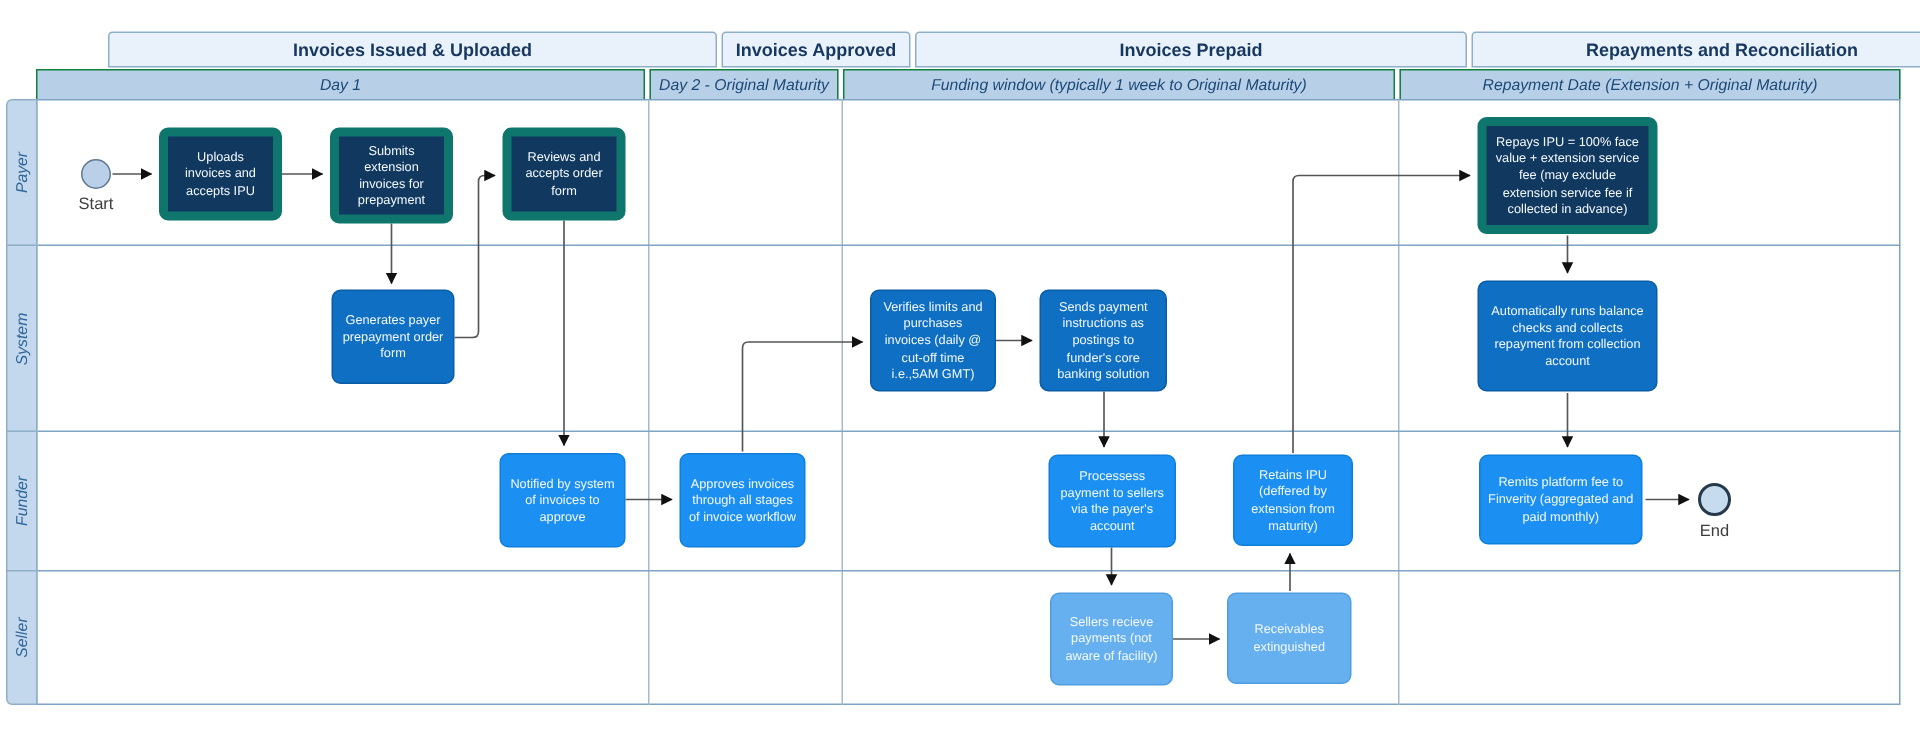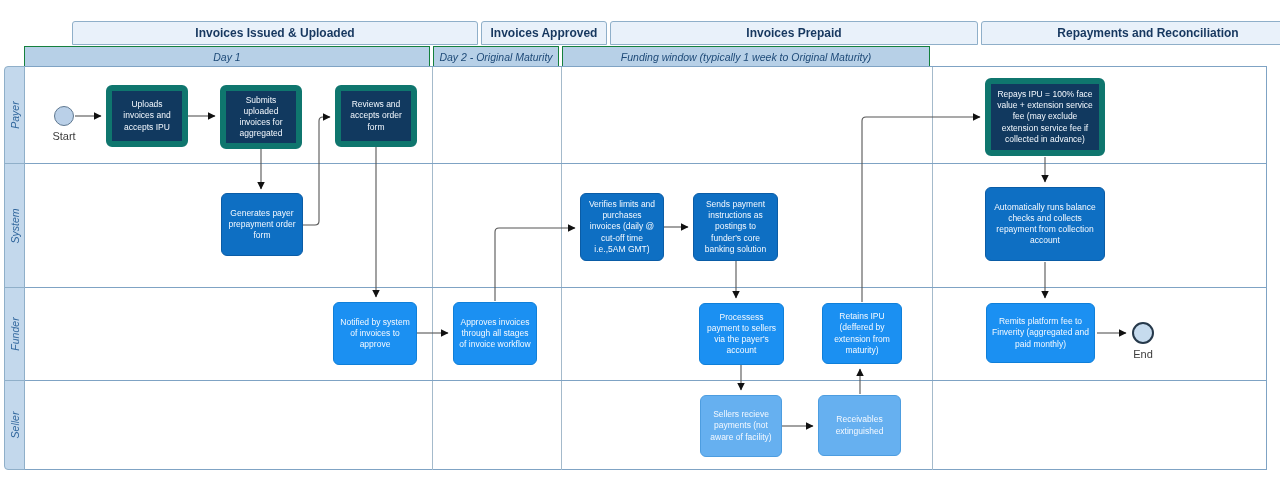--- a/index.html
+++ b/index.html
@@ -72,20 +72,23 @@
 
   <div class="sub-cell" style="left:24px;width:406px;">
       <span>Day 1</span>
     </div>
   <div class="sub-cell" style="left:433px;width:126px;">
       <span>Day 2 - Original Maturity</span>
     </div>
   <div class="sub-cell" style="left:562px;width:368px;">
       <span>Funding window (typically 1 week to Original Maturity)</span>
     </div>
+  <div class="sub-cell" style="left:933px;width:334px;">
+      <span>Repayment Date (Extension + Original Maturity)</span>
+    </div>
 
   <div class="frame"></div>
   <div class="vline" style="left:432px;"></div>
   <div class="vline" style="left:561px;"></div>
   <div class="vline" style="left:932px;"></div>
   <div class="hline" style="top:163px;"></div>
   <div class="hline" style="top:287px;"></div>
   <div class="hline" style="top:380px;"></div>
 
   <div class="lane-cell" style="top:66px;height:98px;border-radius:4px 0 0 0;">
@@ -129,21 +132,21 @@
 
   <div class="terminal start-circle"></div>
   <div class="terminal-label start-label">Start</div>
   <div class="terminal end-circle"></div>
   <div class="terminal-label end-label">End</div>
 
   <div class="node dark" style="left:106px;top:85px;width:82px;height:62px;">
       <span>Uploads invoices and accepts IPU</span>
     </div>
   <div class="node dark" style="left:220px;top:85px;width:82px;height:64px;">
-      <span>Submits uploaded invoices for aggregated</span>
+      <span>Submits extension invoices for prepayment</span>
     </div>
   <div class="node dark" style="left:335px;top:85px;width:82px;height:62px;">
       <span>Reviews and accepts order form</span>
     </div>
   <div class="node dark" style="left:985px;top:78px;width:120px;height:78px;">
       <span>Repays IPU = 100% face value + extension service fee (may exclude extension service fee if collected in advance)</span>
     </div>
 
   <div class="node med" style="left:221px;top:193px;width:82px;height:63px;">
       <span>Generates payer prepayment order form</span>

